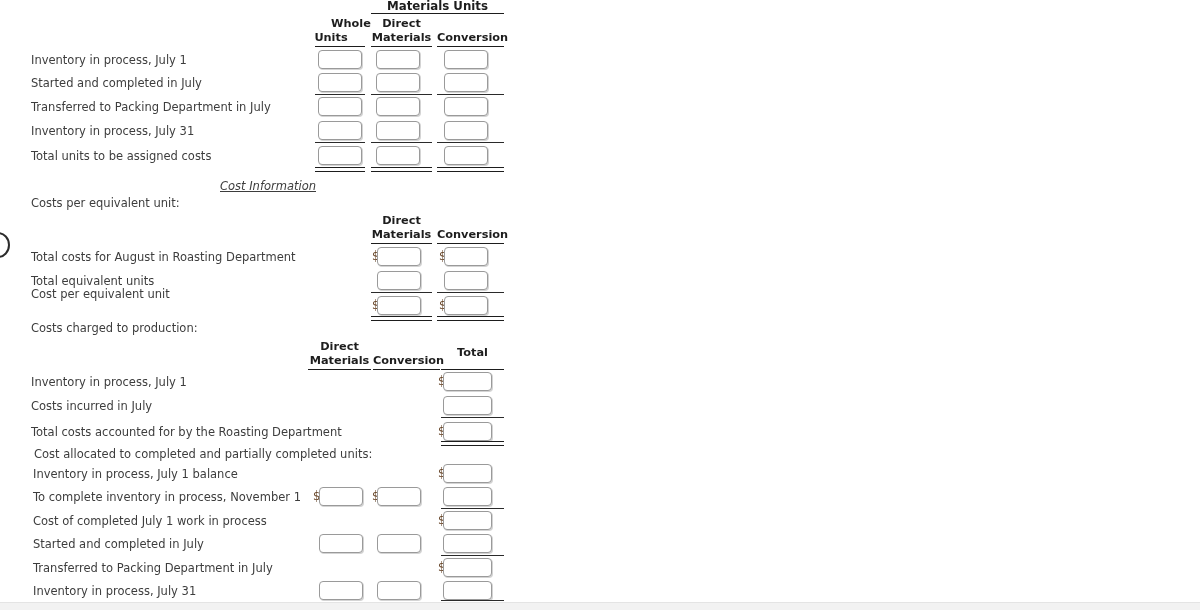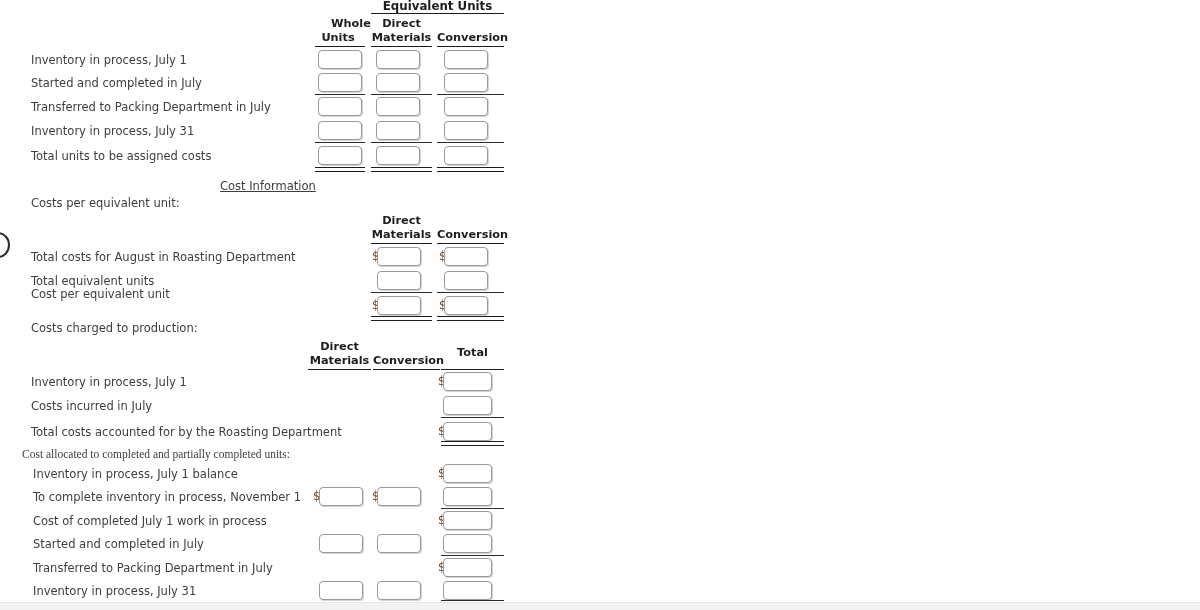--- a/index.html
+++ b/index.html
@@ -125,25 +125,25 @@
 </style>
 </head>
 <body>
 
 <div class="edge-arc"></div>
 
 <div class="sheet">
 
   <div>
 
-    <div class="span-head" style="left:371px; top:-1px; width:133px;">Equivalent Units</div>
+    <div class="span-head" style="left:371px; top:-1px; width:133px;">Materials Units</div>
     <div class="rule" style="left:371px; top:13px; width:133px;"></div>
 
     <div class="colhead" style="left:315px; top:17px; width:50px;margin-left:11px;">Whole</div>
-    <div class="colhead" style="left:313px; top:31px; width:50px;">Units</div>
+    <div class="colhead" style="left:306px; top:31px; width:50px;">Units</div>
 
     <div class="colhead" style="left:371px; top:17px; width:61px;">Direct</div>
     <div class="colhead" style="left:371px; top:31px; width:61px;">Materials</div>
 
     <div class="colhead" style="left:437px; top:31px; width:67px;">Conversion</div>
 
     <div class="rule" style="left:315px; top:46px; width:50px;"></div>
     <div class="rule" style="left:371px; top:46px; width:61px;"></div>
     <div class="rule" style="left:437px; top:46px; width:67px;"></div>
 
@@ -178,21 +178,21 @@
     <div class="label" style="left:31px; top:150px;">Total units to be assigned costs</div>
     <input class="inp w42" style="left: 318px; top: 146px;" value="">
     <input class="inp w42" style="left: 376px; top: 146px;" value="">
     <input class="inp w42" style="left: 444px; top: 146px;" value="">
 
     <div class="rule dbl" style="left:315px; top:167px; width:50px;"></div>
     <div class="rule dbl" style="left:371px; top:167px; width:61px;"></div>
     <div class="rule dbl" style="left:437px; top:167px; width:67px;"></div>
   </div>
 
-  <div class="section-title" style="left:220px; top:179px;">Cost Information</div>
+  <div class="section-title" style="left:220px; top:179px;font-style:italic;">Cost Information</div>
 
   <div>
 
     <div class="label" style="left:31px; top:197px;">Costs per equivalent unit:</div>
 
     <div class="colhead" style="left:371px; top:214px; width:61px;">Direct</div>
     <div class="colhead" style="left:371px; top:228px; width:61px;">Materials</div>
     <div class="colhead" style="left:437px; top:228px; width:67px;">Conversion</div>
 
     <div class="rule" style="left:371px; top:243px; width:61px;"></div>
@@ -245,21 +245,21 @@
 
     <div class="label" style="left:31px; top:426px;">Total costs accounted for by the Roasting Department</div>
     <span class="dollar" style="left:438px; top:422px;">$</span>
     <input class="inp w48" style="left: 443px; top: 422px;" value="">
 
     <div class="rule dbl" style="left:441px; top:441px; width:63px;"></div>
   </div>
 
   <div>
 
-    <div class="label" style="left:22px; top:448px;font-family:Liberation Serif, serif;">Cost allocated to completed and partially completed units:</div>
+    <div class="label" style="left:34px; top:448px;">Cost allocated to completed and partially completed units:</div>
 
     <div class="label" style="left:33px; top:468px;">Inventory in process, July 1 balance</div>
     <span class="dollar" style="left:438px; top:464px;">$</span>
     <input class="inp w48" style="left: 443px; top: 464px;" value="">
 
     <div class="label" style="left:33px; top:491px;">To complete inventory in process, November 1</div>
     <span class="dollar" style="left:313px; top:487px;">$</span>
     <input class="inp w42" style="left: 319px; top: 487px;" value="">
     <span class="dollar" style="left:372px; top:487px;">$</span>
     <input class="inp w42" style="left: 377px; top: 487px;" value="">

